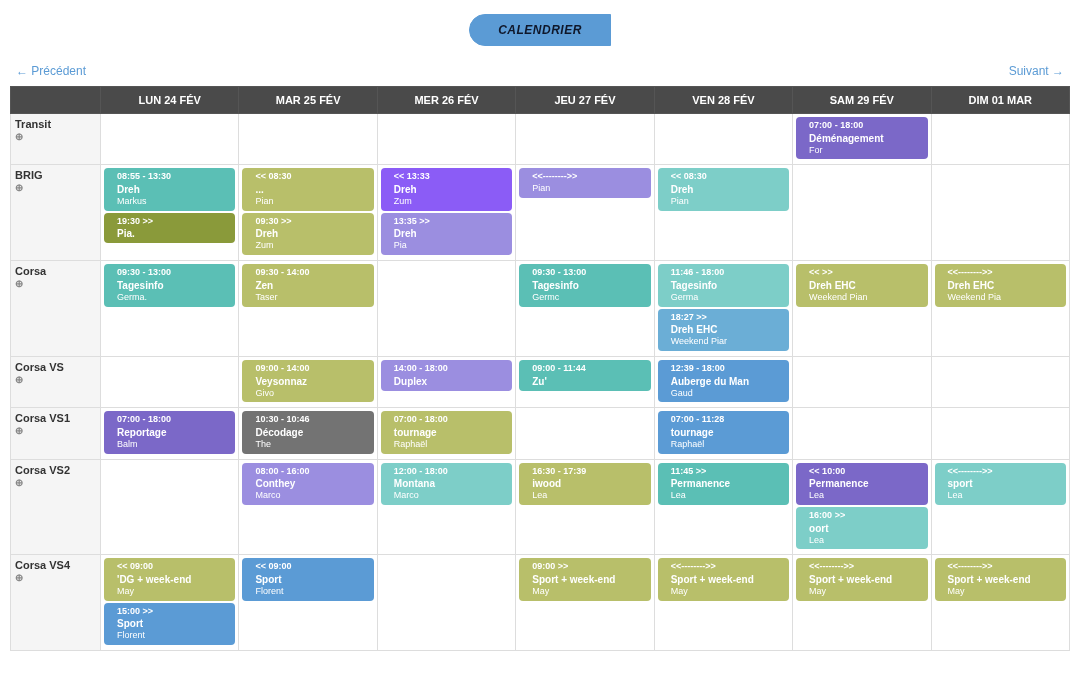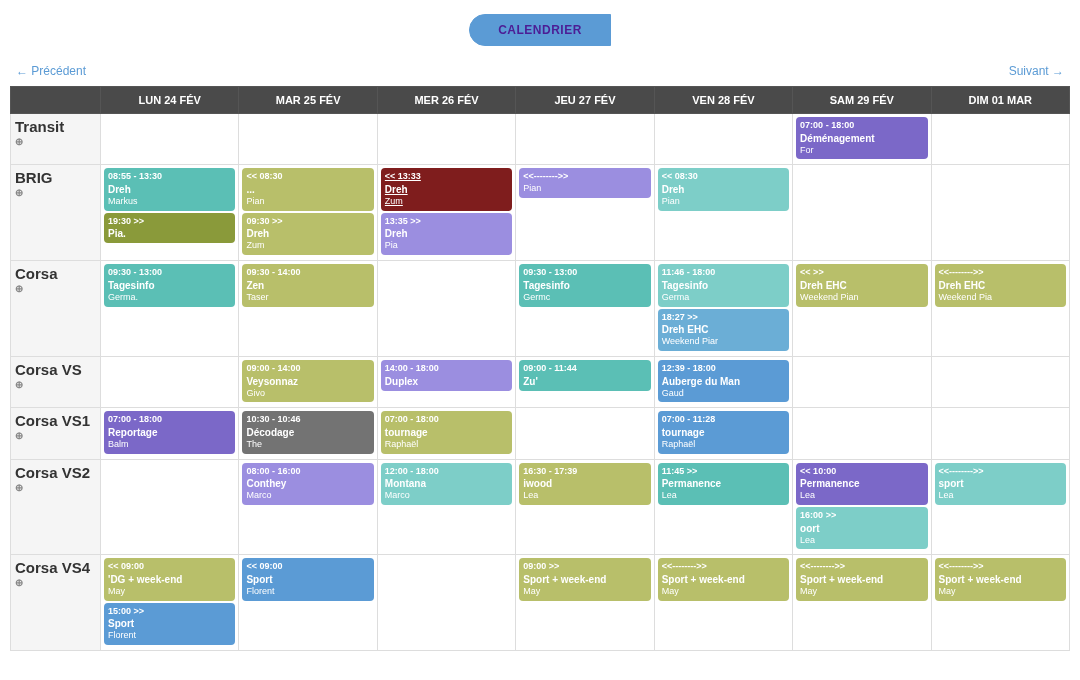--- a/index.html
+++ b/index.html
@@ -14,22 +14,23 @@
     .tab-btn {
       padding: 8px 28px;
       border: 1.5px solid #5b9bd5;
       cursor: pointer;
       font-size: 12px;
       font-weight: bold;
       letter-spacing: 0.5px;
     }
     .tab-btn.active {
       background: #5b9bd5;
-      color: #4c1d95;
+      color: #0f172a;
       border-radius: 20px 0 0 20px;
+      font-style: italic;
     }
     .tab-btn.inactive {
       background: #f0f0f0;
       color: #5b9bd5;
       border-radius: 0 20px 20px 0;
     }
 
     .nav-row {
       display: flex;
       justify-content: space-between;
@@ -74,26 +75,26 @@
       min-height: 40px;
     }
     td.row-label {
       background: #f5f5f5;
       vertical-align: top;
       padding: 4px 4px;
       font-size: 11px;
       font-weight: bold;
       color: #333;
     }
-    .row-label-text { font-weight: bold; font-size: 15px; }
+    .row-label-text { font-weight: bold; font-size: 11px; }
     .row-icon { font-size: 10px; color: #888; margin-top: 2px; }
 
     .event {
       border-radius: 4px;
-      padding: 3px 4px;
+      padding: 3px 13px;
       margin-bottom: 2px;
       font-size: 10px;
       line-height: 1.3;
       color: #fff;
       font-weight: normal;
     }
     .event .time { font-size: 9px; font-weight: bold; display: block; }
     .event .title { display: block; font-weight: bold; }
     .event .subtitle { display: block; font-size: 9px; }
   </style>
@@ -159,21 +160,21 @@
               <span class="title">...</span>
               <span class="subtitle">Pian</span>
             </div>
             <div class="event" style="background: rgb(184, 191, 106);">
               <span class="time">09:30 &gt;&gt;</span>
               <span class="title">Dreh</span>
               <span class="subtitle">Zum</span>
             </div>
           </td>
           <td>
-            <div class="event" style="background: #7f1d1d; text-decoration: underline;">
+            <div class="event" style="background: #8b5cf6;">
               <span class="time">&lt;&lt; 13:33</span>
               <span class="title">Dreh</span>
               <span class="subtitle">Zum</span>
             </div>
             <div class="event" style="background: rgb(155, 142, 224);">
               <span class="time">13:35 &gt;&gt;</span>
               <span class="title">Dreh</span>
               <span class="subtitle">Pia</span>
             </div>
           </td>

